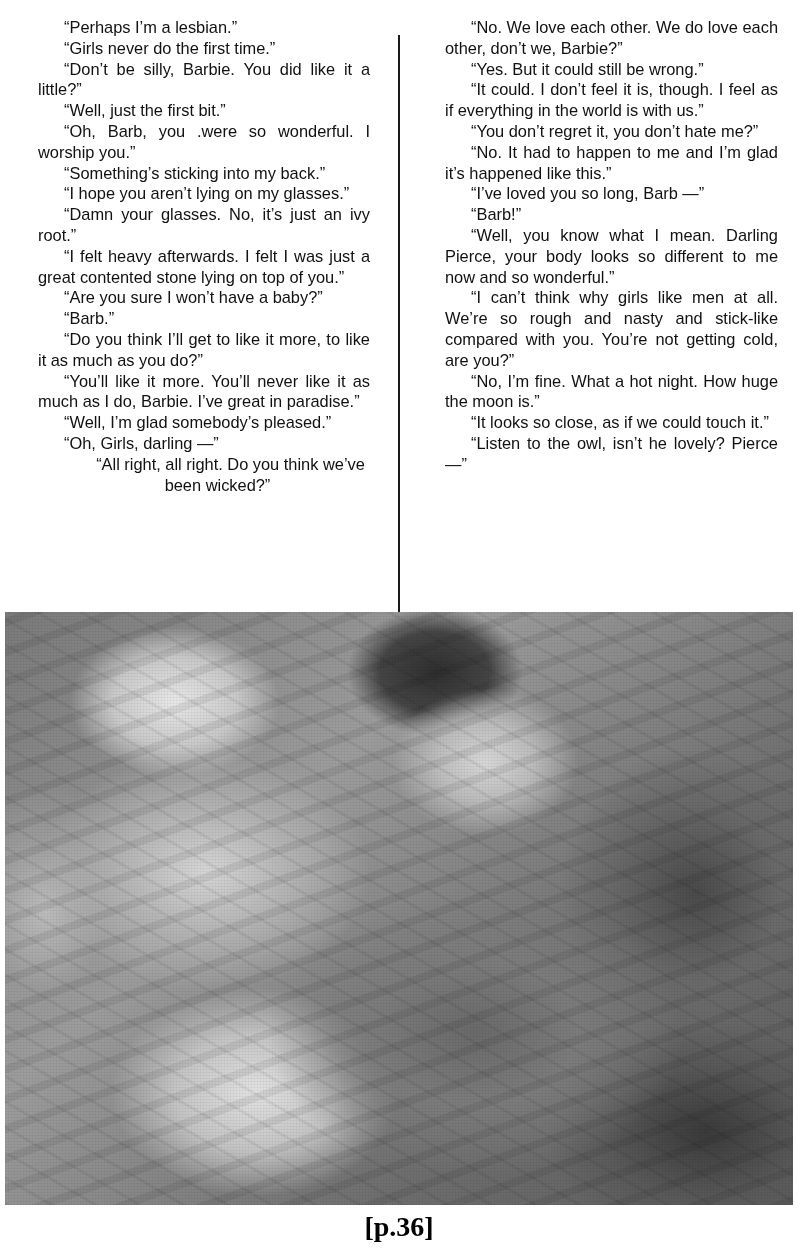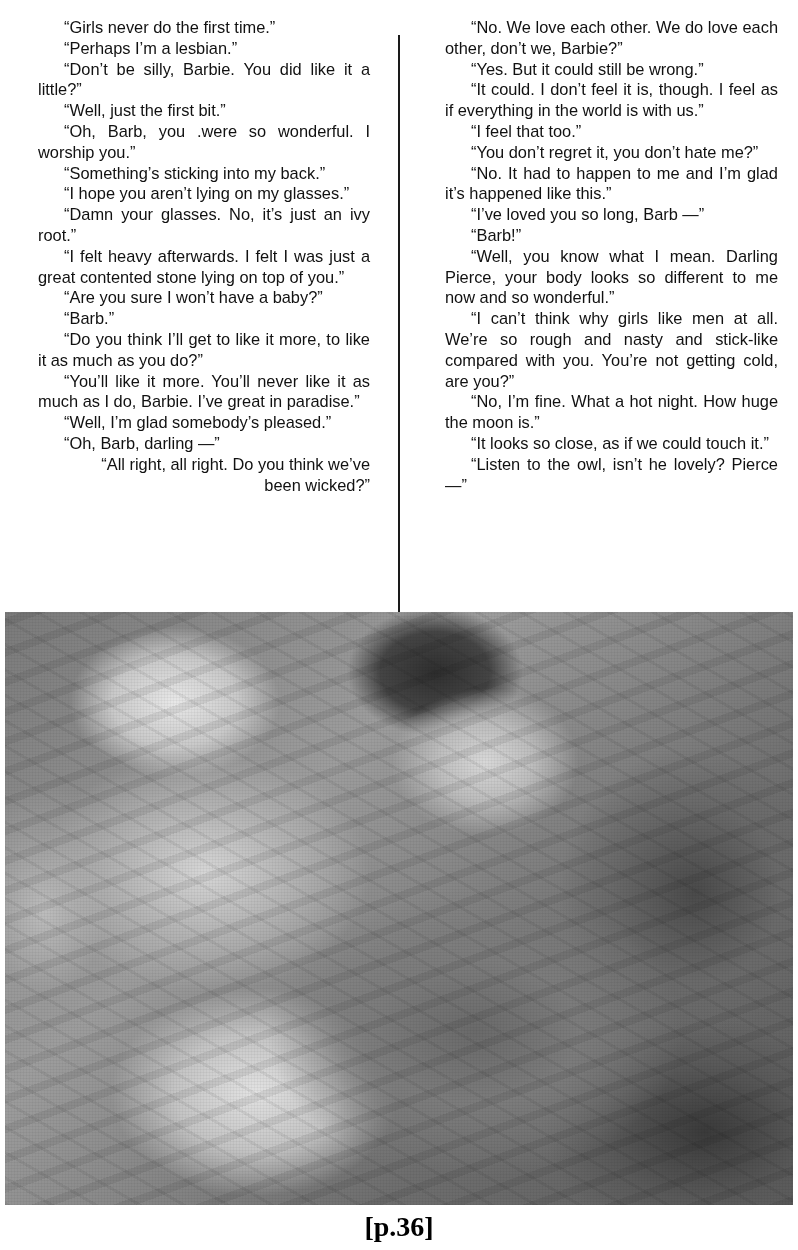--- a/index.html
+++ b/index.html
@@ -9,21 +9,21 @@
     top: 17px;
     font-family: "Liberation Sans", sans-serif;
     font-size: 16.4px;
     line-height: 20.8px;
     color: #111111;
     text-align: justify;
   }
   .col.left { left: 38px; width: 332px; }
   .col.right { left: 445px; width: 333px; }
   .col p { margin: 0; text-indent: 26px; }
-  .col p.last-left { text-align: right; margin-left: 27px; }
+  .col p.last-left { text-align: center; margin-left: 27px; }
   .divider {
     position: absolute;
     left: 398px; top: 35px;
     width: 1.5px; height: 577px;
     background: #1a1a1a;
   }
   .photo {
     position: absolute;
     left: 5px; top: 612px;
     width: 788px; height: 593px;
@@ -64,45 +64,44 @@
     font-weight: bold;
     font-size: 28px;
     line-height: 36px;
     color: #000000;
   }
 </style>
 </head>
 <body>
 
 <div class="col left">
+  <p>“Perhaps I’m a lesbian.”</p>
   <p>“Girls never do the first time.”</p>
-  <p>“Perhaps I’m a lesbian.”</p>
   <p>“Don’t be silly, Barbie. You did like it a little?”</p>
   <p>“Well, just the first bit.”</p>
   <p>“Oh, Barb, you .were so wonderful. I worship you.”</p>
   <p>“Something’s sticking into my back.”</p>
   <p>“I hope you aren’t lying on my glasses.”</p>
   <p>“Damn your glasses. No, it’s just an ivy root.”</p>
   <p>“I felt heavy afterwards. I felt I was just a great contented stone lying on top of you.”</p>
   <p>“Are you sure I won’t have a baby?”</p>
   <p>“Barb.”</p>
   <p>“Do you think I’ll get to like it more, to like it as much as you do?”</p>
   <p>“You’ll like it more. You’ll never like it as much as I do, Barbie. I’ve great in paradise.”</p>
   <p>“Well, I’m glad somebody’s pleased.”</p>
-  <p>“Oh, Barb, darling —”</p>
+  <p>“Oh, Girls, darling —”</p>
   <p class="last-left">“All right, all right. Do you think we’ve been wicked?”</p>
 </div>
 
 <div class="divider"></div>
 
 <div class="col right">
   <p>“No. We love each other. We do love each other, don’t we, Barbie?”</p>
   <p>“Yes. But it could still be wrong.”</p>
   <p>“It could. I don’t feel it is, though. I feel as if everything in the world is with us.”</p>
-  <p>“I feel that too.”</p>
   <p>“You don’t regret it, you don’t hate me?”</p>
   <p>“No. It had to happen to me and I’m glad it’s happened like this.”</p>
   <p>“I’ve loved you so long, Barb —”</p>
   <p>“Barb!”</p>
   <p>“Well, you know what I mean. Darling Pierce, your body looks so different to me now and so wonderful.”</p>
   <p>“I can’t think why girls like men at all. We’re so rough and nasty and stick-like compared with you. You’re not getting cold, are you?”</p>
   <p>“No, I’m fine. What a hot night. How huge the moon is.”</p>
   <p>“It looks so close, as if we could touch it.”</p>
   <p>“Listen to the owl, isn’t he lovely? Pierce —”</p>
 </div>

